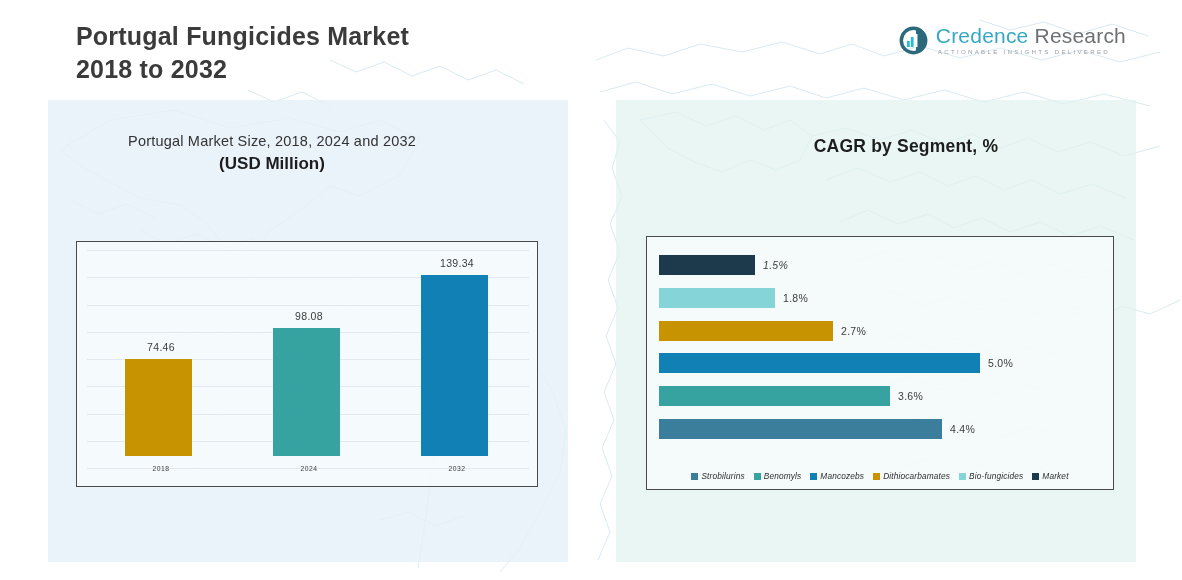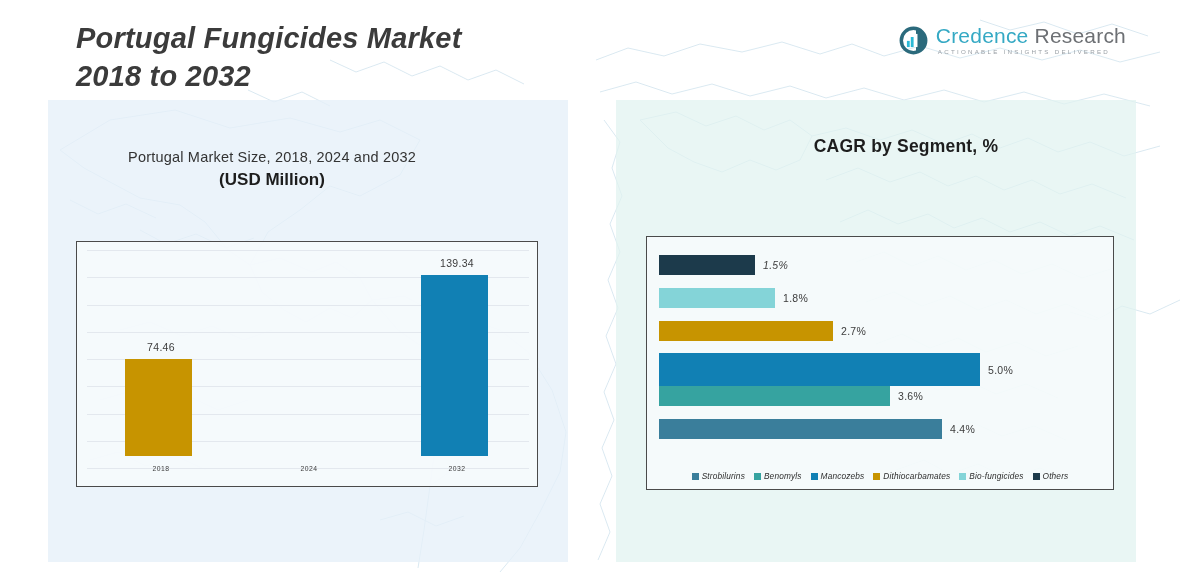--- a/index.html
+++ b/index.html
@@ -21,23 +21,22 @@
     width: 1182px; height: 580px;
     z-index: 0;
     opacity: 0.55;
     pointer-events: none;
   }
   
   .page-title {
     position: absolute;
     left: 76px; top: 20px;
     z-index: 5;
-    font-style: italic;
     font-weight: bold;
-    font-size: 29px;
+    font-size: 25px;
     line-height: 1.30;
     color: #3b3b3b;
     letter-spacing: 0.2px;
     white-space: pre-line;
   }
   
   .logo-wrap {
     position: absolute;
     right: 56px; top: 25px;
     z-index: 6;
@@ -207,21 +206,21 @@
         <span class="c1">Credence</span>
         <span class="c2">Research</span>
       </div>
       <div class="logo-tag">Actionable Insights Delivered</div>
     </div>
   </div>
 
   <div class="panel panel-left"></div>
   <div class="panel panel-right"></div>
 
-  <div class="chart-head" style="left:48px;width:448px;top:133px;margin-top:16px;">
+  <div class="chart-head" style="left:48px;width:448px;top:133px;">
     <div class="l1">Portugal Market Size, 2018, 2024 and 2032</div>
     <div class="l2">(USD Million)</div>
   </div>
 
   <div class="chart-head" style="left:616px;width:520px;top:136px;margin-left:30px;">
     <div class="single">CAGR by Segment, %</div>
   </div>
 
   <div class="chart-frame" id="frame-left">
     <div class="grid-lines" id="grid-left">
@@ -234,20 +233,24 @@
         <i style="top: 171.5px;"></i>
         <i style="top: 198.75px;"></i>
         <i style="top: 226px;"></i>
       </div>
     <div class="col-plot" id="col-plot">
         <div class="col-item" style="left: 38px;">
           <div class="col-bar" style="height: 97px; background: rgb(199, 148, 0);"></div>
           <div class="col-val" style="bottom: 103px;">74.46</div>
         </div>
         <div class="col-cat" style="left: 18px;">2018</div>
+        <div class="col-item" style="left: 186px;">
+          <div class="col-bar" style="height: 128px; background: rgb(54, 163, 160);"></div>
+          <div class="col-val" style="bottom: 134px;">98.08</div>
+        </div>
         <div class="col-cat" style="left: 166px;">2024</div>
         <div class="col-item" style="left: 334px;">
           <div class="col-bar" style="height: 181px; background: rgb(17, 128, 180);"></div>
           <div class="col-val" style="bottom: 187px;">139.34</div>
         </div>
         <div class="col-cat" style="left: 314px;">2032</div>
       </div>
   </div>
 
   <div class="chart-frame" id="frame-right">
@@ -257,21 +260,21 @@
           <div class="bar-lbl" style="left: 104px; font-style: italic;">1.5%</div>
         </div>
         <div class="bar-row" style="top: 39px; height: 20px;">
           <div class="bar-rect" style="width: 116px; background: rgb(132, 212, 216);"></div>
           <div class="bar-lbl" style="left: 124px;">1.8%</div>
         </div>
         <div class="bar-row" style="top: 72px; height: 20px;">
           <div class="bar-rect" style="width: 174px; background: rgb(199, 148, 0);"></div>
           <div class="bar-lbl" style="left: 182px;">2.7%</div>
         </div>
-        <div class="bar-row" style="top: 104px; height: 33px;">
+        <div class="bar-row" style="top: 104px; height: 20px;">
           <div class="bar-rect" style="width: 321px; background: rgb(17, 128, 180);"></div>
           <div class="bar-lbl" style="left: 329px;">5.0%</div>
         </div>
         <div class="bar-row" style="top: 137px; height: 20px;">
           <div class="bar-rect" style="width: 231px; background: rgb(54, 163, 160);"></div>
           <div class="bar-lbl" style="left: 239px;">3.6%</div>
         </div>
         <div class="bar-row" style="top: 170px; height: 20px; padding-left: 32px;">
           <div class="bar-rect" style="width: 283px; background: rgb(58, 126, 155);"></div>
           <div class="bar-lbl" style="left: 291px;">4.4%</div>
@@ -293,18 +296,18 @@
         <div class="legend-item">
           <span class="legend-swatch" style="background: rgb(199, 148, 0);"></span>
           <span class="legend-label">Dithiocarbamates</span>
         </div>
         <div class="legend-item">
           <span class="legend-swatch" style="background: rgb(132, 212, 216);"></span>
           <span class="legend-label">Bio-fungicides</span>
         </div>
         <div class="legend-item">
           <span class="legend-swatch" style="background: rgb(28, 58, 75);"></span>
-          <span class="legend-label">Others</span>
+          <span class="legend-label">Market</span>
         </div>
       </div>
   </div>
 
 </div>
 
 </body></html>

